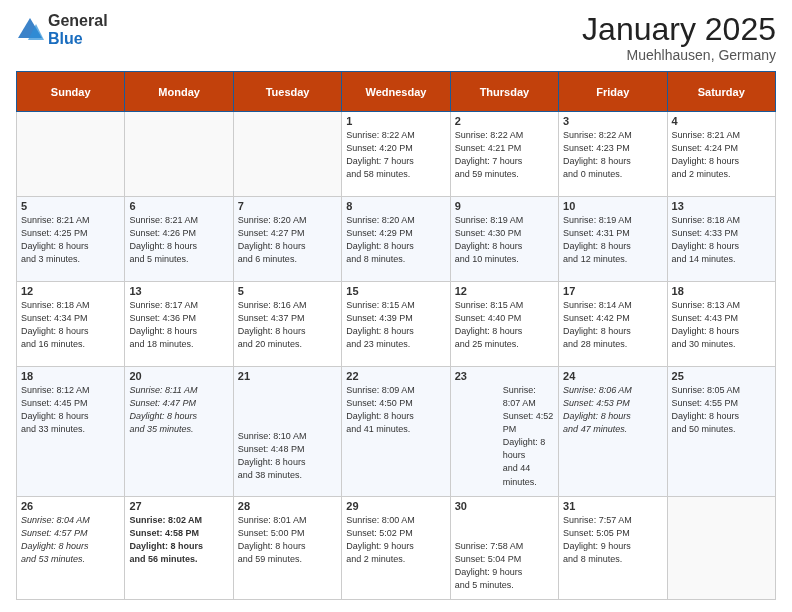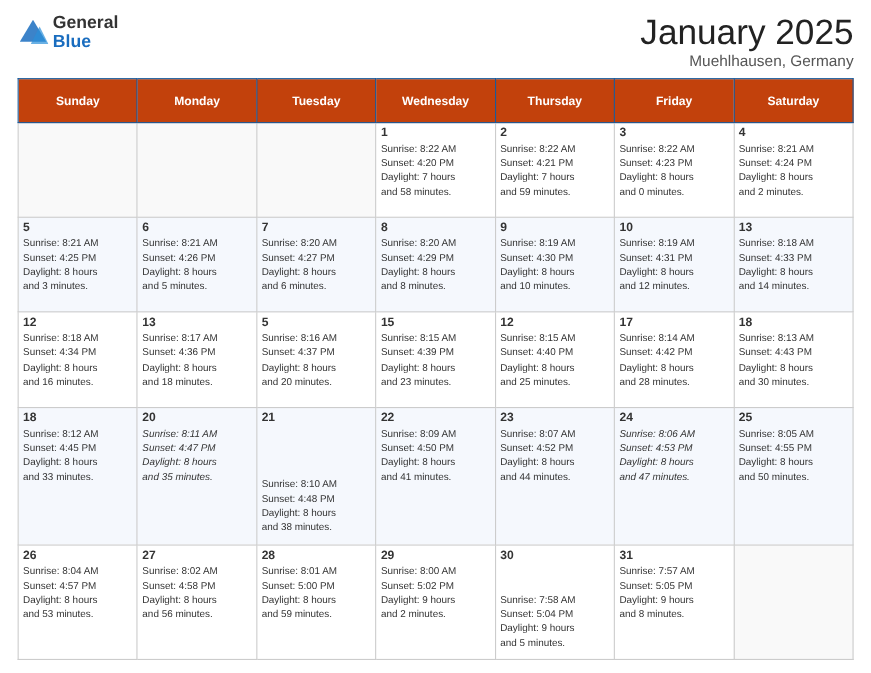--- a/index.html
+++ b/index.html
@@ -297,21 +297,21 @@
           </td>
           <td>
             <span class="day-number">22</span>
             <div class="day-info" style="white-space: pre-line;">Sunrise: 8:09 AM
 Sunset: 4:50 PM
 Daylight: 8 hours
 and 41 minutes.</div>
           </td>
           <td>
             <span class="day-number">23</span>
-            <div class="day-info" style="white-space: pre-line;">Sunrise: 8:07 AM
+            <div class="day-info" style="white-space: pre-line; margin-left: 48px;">Sunrise: 8:07 AM
 Sunset: 4:52 PM
 Daylight: 8 hours
 and 44 minutes.</div>
           </td>
           <td>
             <span class="day-number">24</span>
             <div class="day-info" style="white-space: pre-line; font-style: italic;">Sunrise: 8:06 AM
 Sunset: 4:53 PM
 Daylight: 8 hours
 and 47 minutes.</div>
@@ -320,28 +320,28 @@
             <span class="day-number">25</span>
             <div class="day-info" style="white-space: pre-line;">Sunrise: 8:05 AM
 Sunset: 4:55 PM
 Daylight: 8 hours
 and 50 minutes.</div>
           </td>
         </tr>
         <tr>
           <td>
             <span class="day-number">26</span>
-            <div class="day-info" style="white-space: pre-line;">Sunrise: 8:04 AM
+            <div class="day-info" style="white-space: pre-line; font-style: italic;">Sunrise: 8:04 AM
 Sunset: 4:57 PM
 Daylight: 8 hours
 and 53 minutes.</div>
           </td>
           <td>
             <span class="day-number">27</span>
-            <div class="day-info" style="white-space: pre-line;">Sunrise: 8:02 AM
+            <div class="day-info" style="white-space: pre-line; font-weight: bold;">Sunrise: 8:02 AM
 Sunset: 4:58 PM
 Daylight: 8 hours
 and 56 minutes.</div>
           </td>
           <td>
             <span class="day-number">28</span>
             <div class="day-info" style="white-space: pre-line;">Sunrise: 8:01 AM
 Sunset: 5:00 PM
 Daylight: 8 hours
 and 59 minutes.</div>

